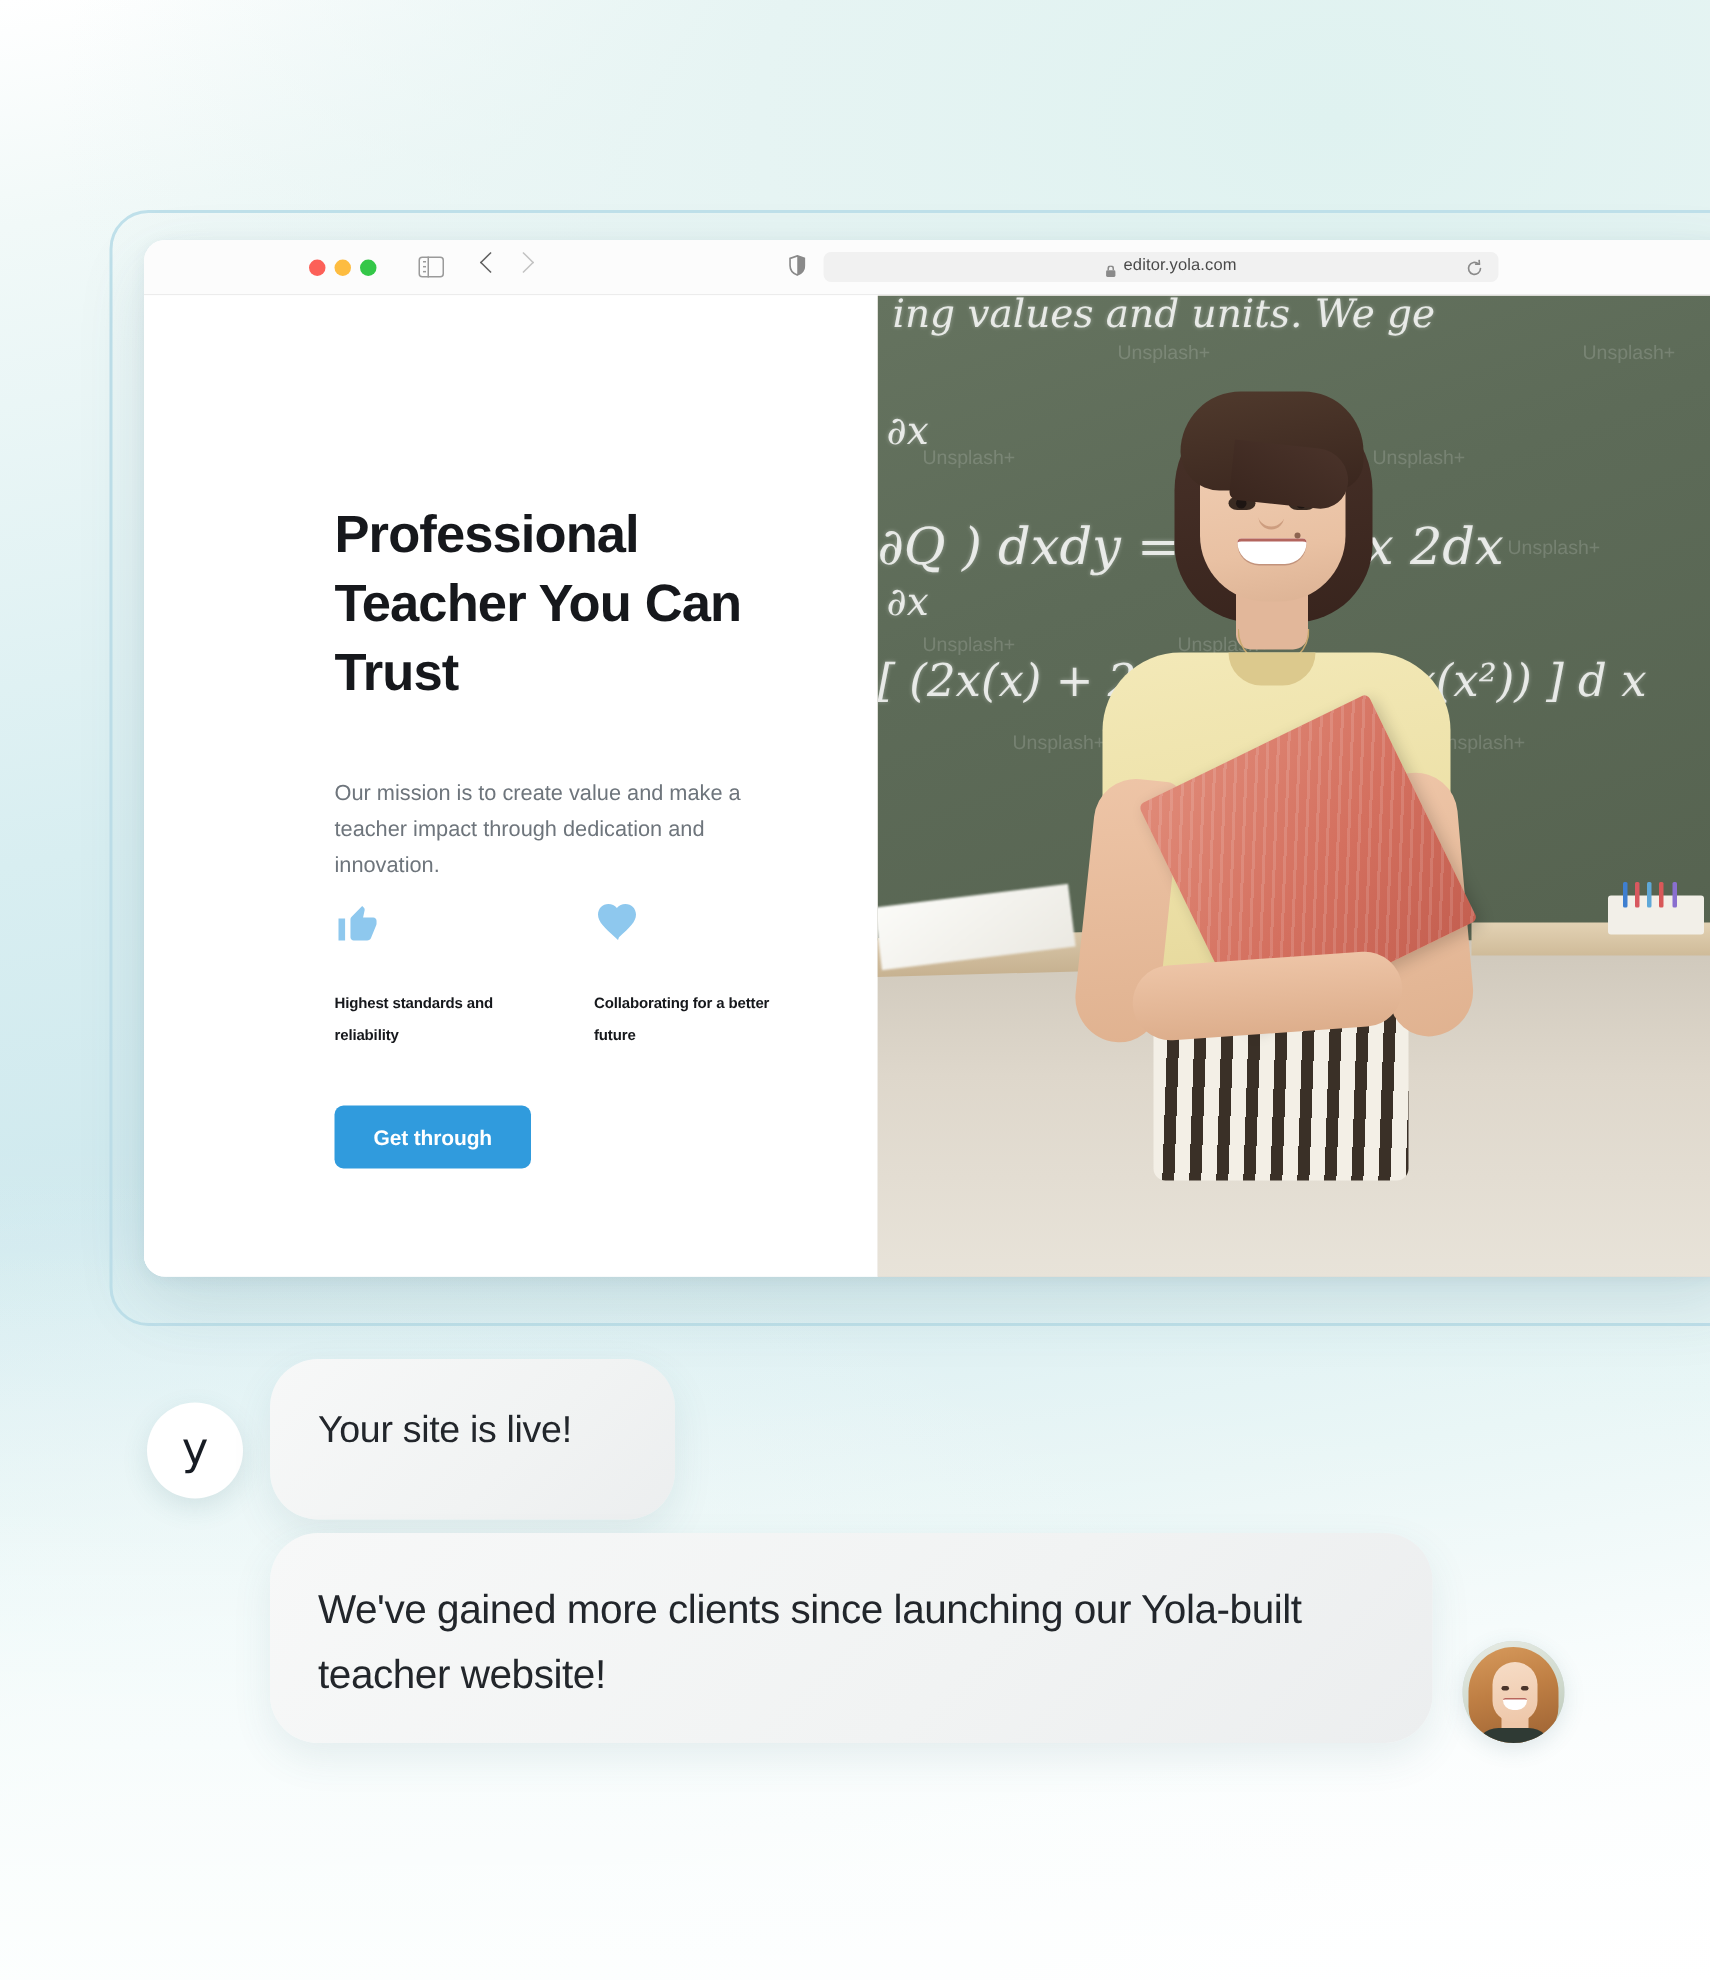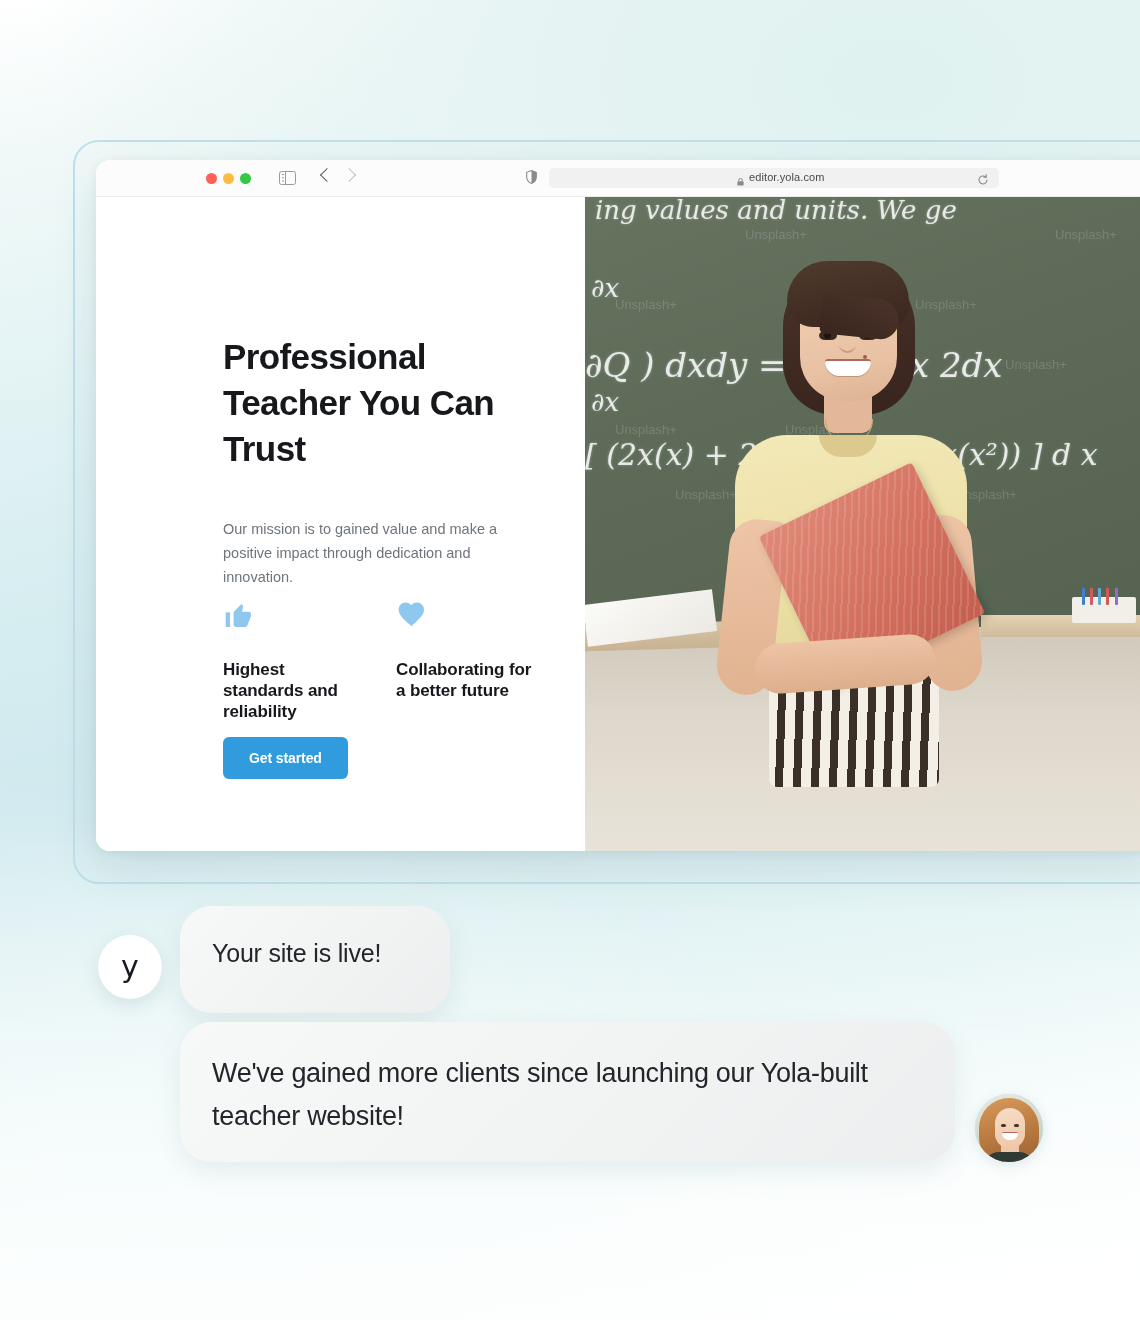--- a/index.html
+++ b/index.html
@@ -83,21 +83,21 @@
   }
   #hero-subtitle{
     position:absolute;left:127px;top:305px;width:285px;
     font-size:14.5px;line-height:24px;color:#6e757c;
   }
 
   #feature-list{position:absolute;left:127px;top:402px;display:flex;gap:36px;}
   .feature-item{width:137px;}
   .feature-icon{height:34px;color:#8ec8ee;display:block;}
   .feature-label{
-    margin-top:26px;font-size:17px;line-height:21px;font-weight:700;color:#16181c;
+    margin-top:26px;font-size:10px;line-height:21px;font-weight:700;color:#16181c;
     letter-spacing:-.1px;
   }
 
   #get-started-button{
     position:absolute;left:127px;top:540px;
     padding:13px 26px;border:none;border-radius:6px;
     background:#309bdd;color:#fff;font-size:14px;font-weight:700;
     font-family:inherit;cursor:pointer;letter-spacing:-.1px;
   }
 
@@ -315,21 +315,21 @@
           <path d="M9.1 0.6 L9.3 3.2 L6.8 3.1" fill="none" stroke="#8a8a8a" stroke-width="1.1" stroke-linecap="round" stroke-linejoin="round"></path>
         </svg>
       </span>
     </div>
   </div>
 
   <div id="site-body">
 
     <div id="hero-left">
       <h1 id="hero-title">Professional Teacher You Can Trust</h1>
-      <p id="hero-subtitle">Our mission is to gained value and make a positive impact through dedication and innovation.</p>
+      <p id="hero-subtitle">Our mission is to create value and make a teacher impact through dedication and innovation.</p>
 
       <div id="feature-list">
         <div class="feature-item">
           <span class="feature-icon">
             <svg width="32" height="32" viewBox="0 0 24 24" fill="#8ec8ee">
               <path d="M2 10h3.3v11H2z"></path>
               <path d="M7.2 21h9.1c.9 0 1.7-.55 2-1.4l2.6-6.4c.08-.2.12-.42.12-.64v-1.4c0-.9-.73-1.63-1.63-1.63h-5.1l.78-3.7.02-.26c0-.35-.14-.67-.37-.9l-.87-.86-5.4 5.42c-.3.3-.47.7-.47 1.13V19.4c0 .88.72 1.6 1.6 1.6z"></path>
             </svg>
           </span>
           <div class="feature-label">Highest standards and reliability</div>
@@ -338,21 +338,21 @@
         <div class="feature-item">
           <span class="feature-icon">
             <svg width="32" height="32" viewBox="0 0 24 24" fill="#8ec8ee">
               <path d="M12 20.7l-1.5-1.36C5.3 14.62 2 11.64 2 7.98 2 5 4.3 2.7 7.2 2.7c1.65 0 3.24.78 4.25 2.02 1.01-1.24 2.6-2.02 4.25-2.02C18.7 2.7 21 5 21 7.98c0 3.66-3.3 6.64-8.5 11.36z"></path>
             </svg>
           </span>
           <div class="feature-label">Collaborating for a better future</div>
         </div>
       </div>
 
-      <button id="get-started-button">Get started</button>
+      <button id="get-started-button">Get through</button>
     </div>
 
     <div id="hero-right">
       <div id="hero-photo">
 
         <div id="chalkboard">
           <span class="chalk" style="left:10px;top:-2px;font-size:26px;">ing values and units. We ge</span>
           <span class="chalk" style="left:6px;top:76px;font-size:26px;">∂x</span>
           <span class="chalk" style="left:0px;top:148px;font-size:34px;">∂Q  ) dxdy = ∫        2xy ]x 2dx</span>
           <span class="chalk" style="left:6px;top:190px;font-size:26px;">∂x</span>

